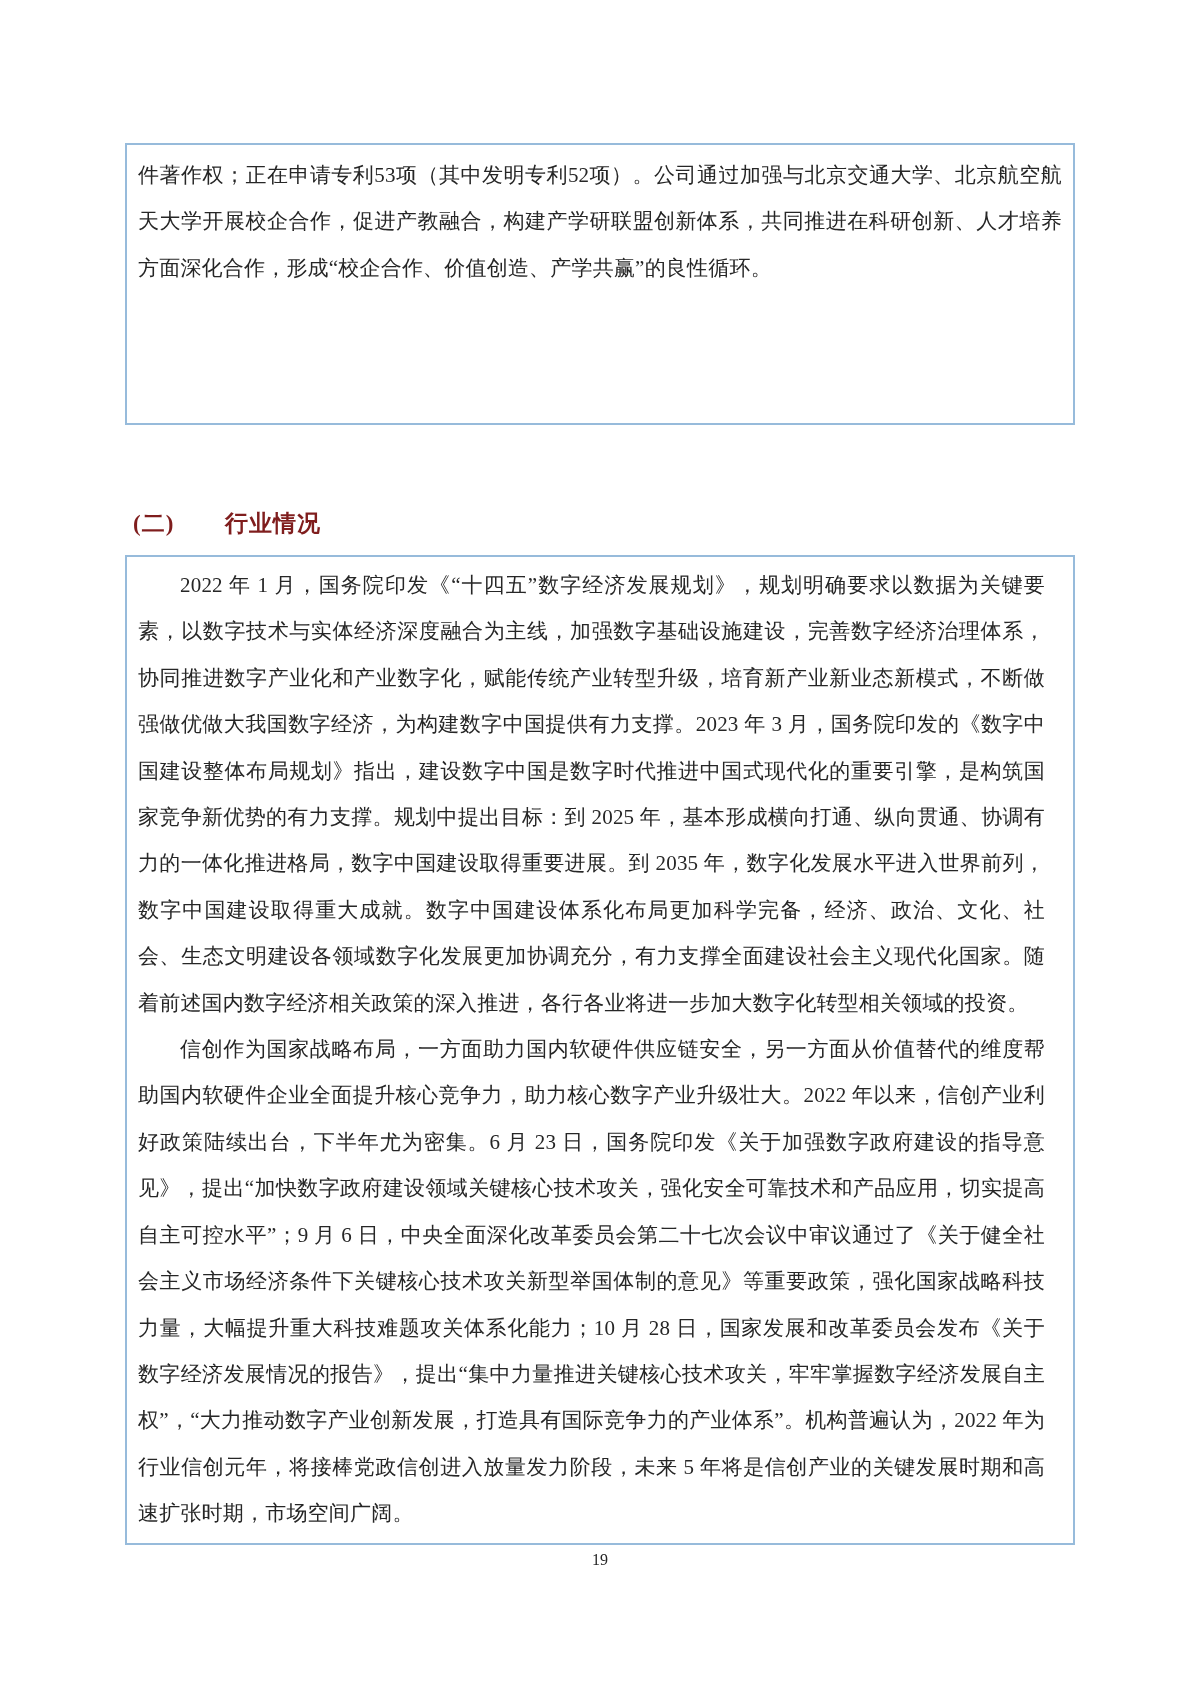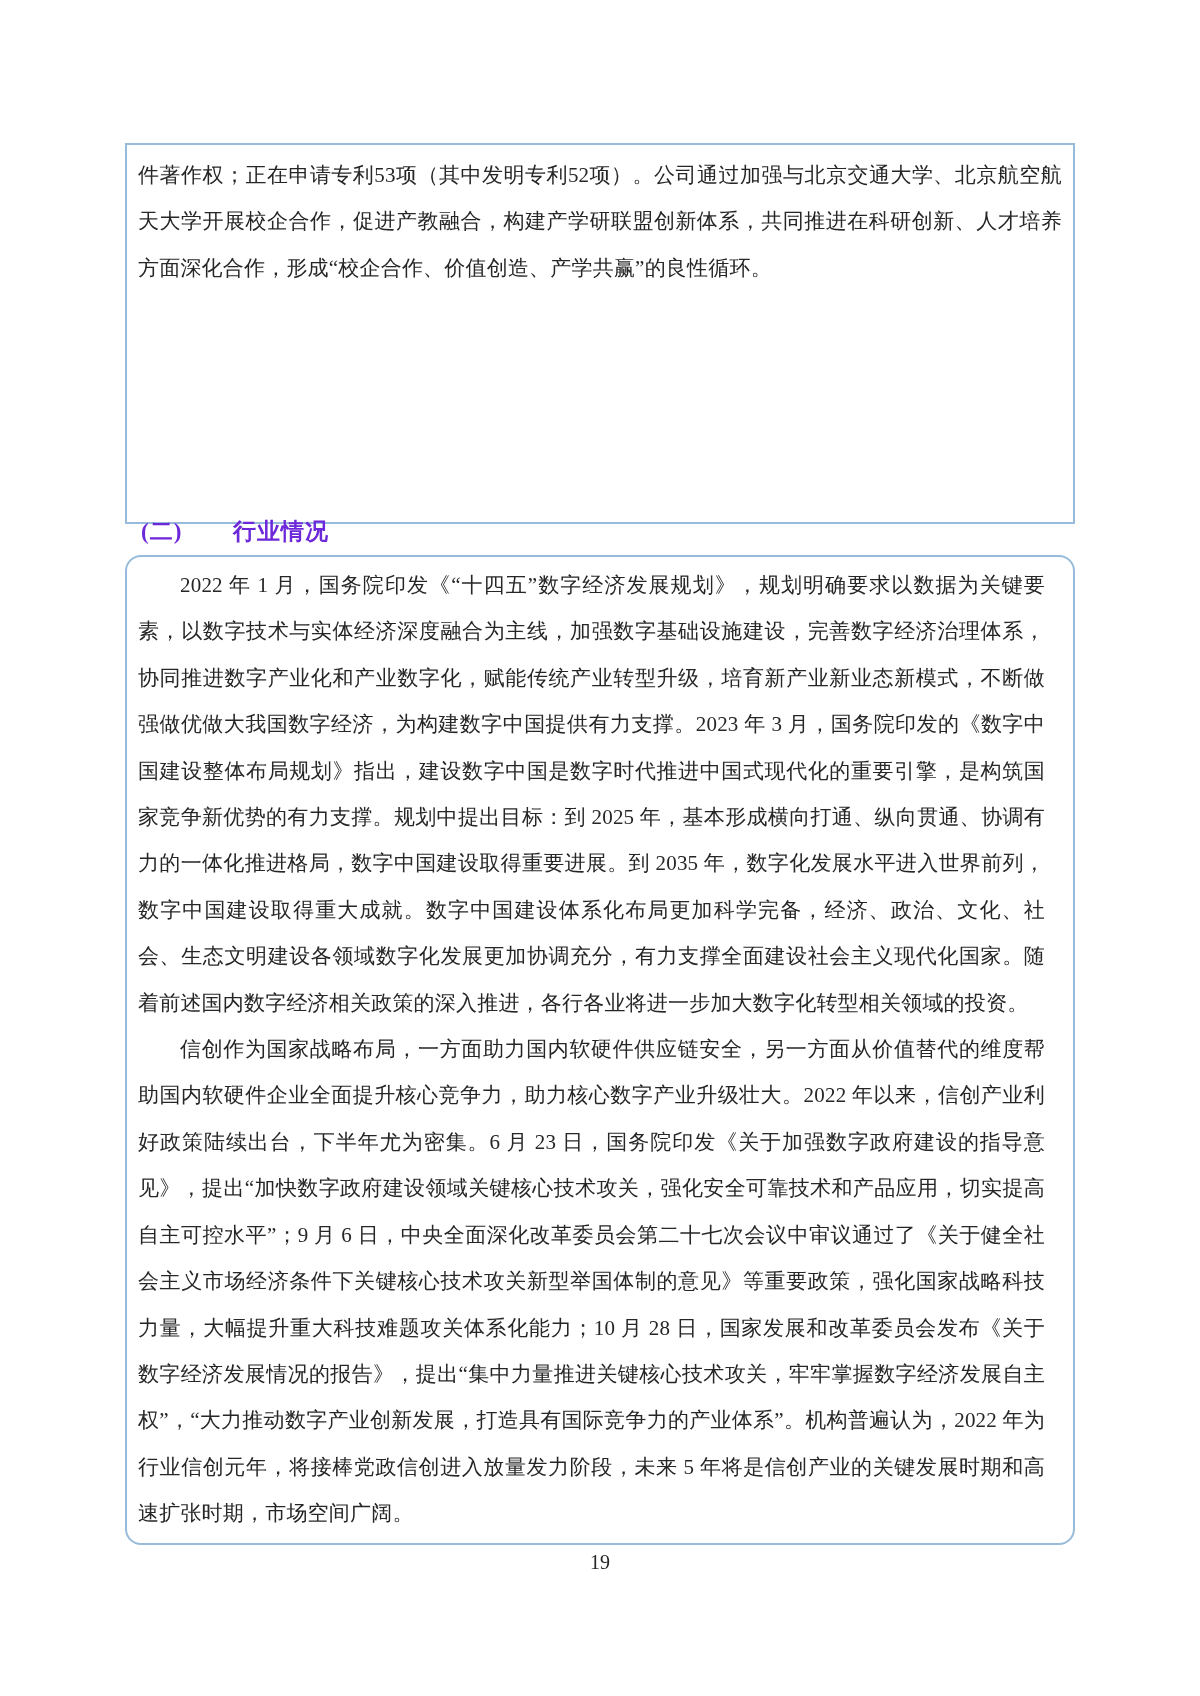--- a/index.html
+++ b/index.html
@@ -20,62 +20,61 @@
     position: absolute;
     left: 125px;
     width: 950px;
     box-sizing: border-box;
     border: 2px solid #97BBDB;
     background: #ffffff;
     overflow: hidden;
   }
   .box-copyright {
     top: 143px;
-    height: 381px;
+    height: 282px;
     padding: 7px 11px 0 11px;
   }
   .box-industry {
     top: 555px;
     height: 990px;
     padding: 5px 28px 0 11px;
-    border-radius: 16px;
   }
   .para {
     margin: 0;
     font-size: 21px;
     line-height: 46.4px;
     text-align: justify;
     text-justify: inter-character;
     letter-spacing: 0.2px;
     color: #262626;
   }
   .para.indent { text-indent: 42px; }
   .para.para-gap { margin-top: 18px; }
   .section-heading {
     position: absolute;
     top: 500px;
     left: 125px;
-    margin: 16px;
+    margin: 8px;
     font-size: 23px;
     font-weight: 700;
-    color: #6d28d9;
+    color: #7f1d1d;
     letter-spacing: 1px;
   }
   .section-heading .section-number {
     display: inline-block;
     margin-right: 44px;
   }
   .page-number {
     position: absolute;
     top: 1551px;
     left: 0;
     width: 950px;
     margin-left: 125px;
     text-align: center;
-    font-size: 20px;
+    font-size: 16px;
     color: #262626;
   }
 </style>
 </head>
 <body>
 
 <div class="page">
 
   <section class="bordered-box box-copyright">
     <p class="para">件著作权；正在申请专利53项（其中发明专利52项）。公司通过加强与北京交通大学、北京航空航天大学开展校企合作，促进产教融合，构建产学研联盟创新体系，共同推进在科研创新、人才培养方面深化合作，形成“校企合作、价值创造、产学共赢”的良性循环。</p>

